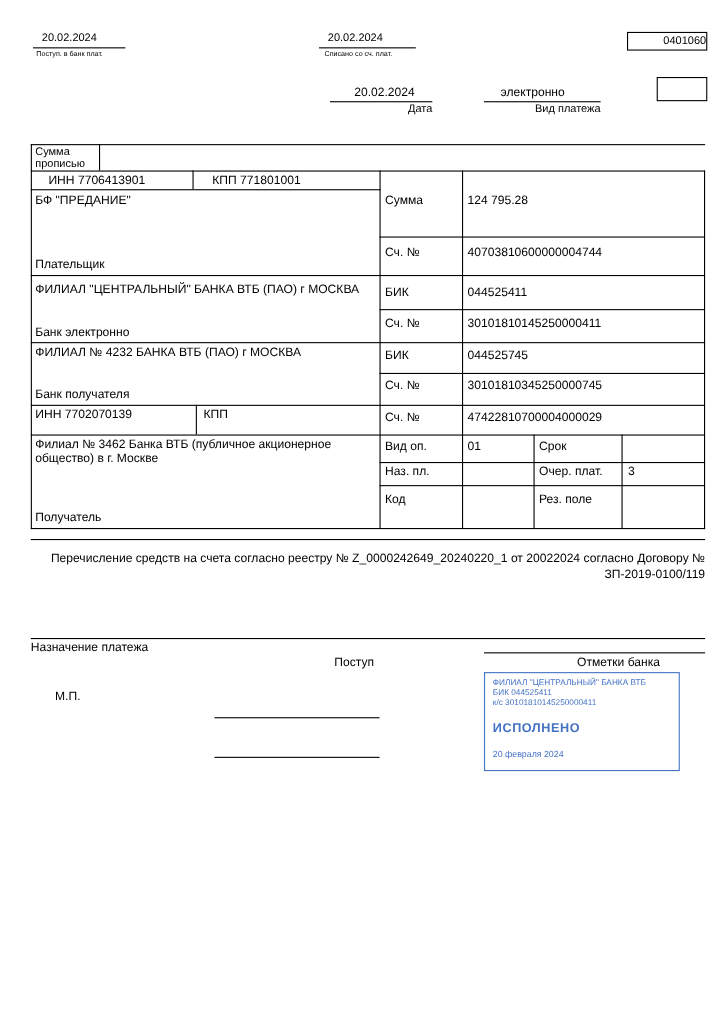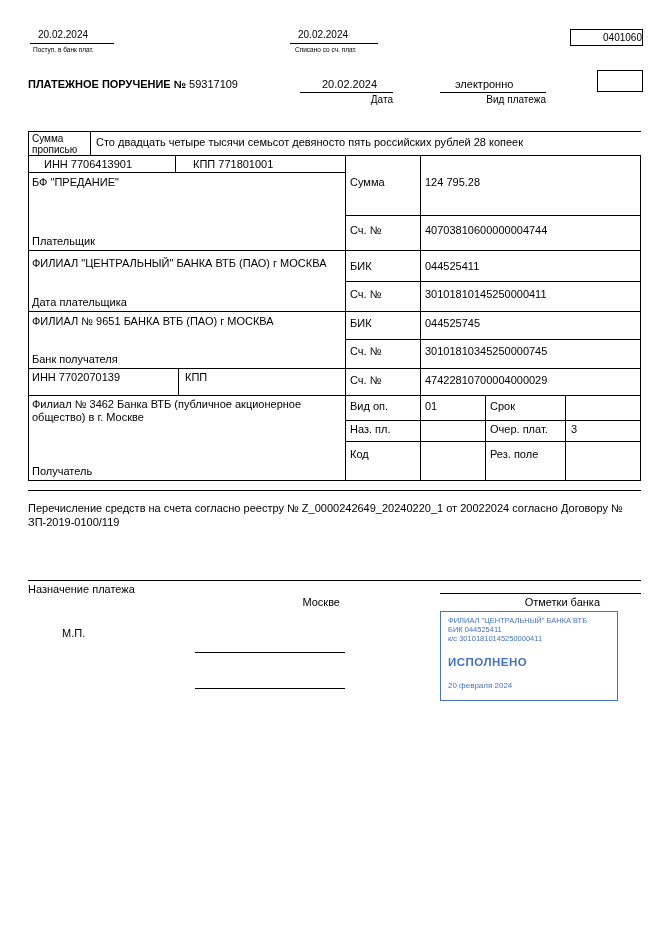--- a/index.html
+++ b/index.html
@@ -31,41 +31,36 @@
   <div class="t small" style="left:33px; top:46px;">Поступ. в банк плат.</div>
 
   <div class="t mid" style="left:298px; top:29px;">20.02.2024</div>
   <div class="hl" style="left:290px; top:43px; width:88px;"></div>
   <div class="t small" style="left:295px; top:46px;">Списано со сч. плат.</div>
 
   <div class="box" style="left:570px; top:29px; width:73px; height:17px;">
     <div class="ctr" style="font-size:10px; line-height:15px;">0401060</div>
   </div>
 
-  <div class="t" style="left:28px; top:78px;">
-    <span class="b">ПЛАТЕЖНОЕ ПОРУЧЕНИЕ №</span>
-    <span>59317109</span>
-  </div>
   <div class="t" style="left:322px; top:78px;">20.02.2024</div>
   <div class="hl" style="left:300px; top:92px; width:93px;"></div>
   <div class="t mid ctr" style="left:300px; top:94px; width:93px;">Дата</div>
 
   <div class="t" style="left:455px; top:78px;">электронно</div>
   <div class="hl" style="left:440px; top:92px; width:106px;"></div>
   <div class="t mid ctr" style="left:440px; top:94px; width:106px;">Вид платежа</div>
 
   <div class="box" style="left:597px; top:70px; width:46px; height:22px;"></div>
 
   <div class="hl" style="left:28px; top:131px; width:613px;"></div>
   <div class="vl" style="left:90px; top:131px; height:24px;"></div>
   <div class="t amount-label" style="left:32px; top:133px;">
     <span>Сумма</span><br>
     <span>прописью</span>
   </div>
-  <div class="t" style="left:96px; top:136px;">Сто двадцать четыре тысячи семьсот девяносто пять российских рублей 28 копеек</div>
 
   <div class="hl" style="left:28px; top:155px; width:613px;"></div>
   <div class="hl" style="left:28px; top:172px; width:318px;"></div>
   <div class="hl" style="left:345px; top:215px; width:296px;"></div>
   <div class="hl" style="left:28px; top:250px; width:613px;"></div>
   <div class="hl" style="left:345px; top:281px; width:296px;"></div>
   <div class="hl" style="left:28px; top:311px; width:613px;"></div>
   <div class="hl" style="left:345px; top:339px; width:296px;"></div>
   <div class="hl" style="left:28px; top:368px; width:613px;"></div>
   <div class="hl" style="left:28px; top:395px; width:613px;"></div>
@@ -87,27 +82,27 @@
   <div class="t" style="left:193px; top:158px;">КПП 771801001</div>
   <div class="t" style="left:32px; top:176px;">БФ "ПРЕДАНИЕ"</div>
   <div class="t" style="left:32px; top:235px;">Плательщик</div>
 
   <div class="t" style="left:350px; top:176px;">Сумма</div>
   <div class="t" style="left:425px; top:176px;">124 795.28</div>
   <div class="t" style="left:350px; top:224px;">Сч. №</div>
   <div class="t" style="left:425px; top:224px;">40703810600000004744</div>
 
   <div class="t" style="left:32px; top:257px;">ФИЛИАЛ "ЦЕНТРАЛЬНЫЙ" БАНКА ВТБ (ПАО) г МОСКВА</div>
-  <div class="t" style="left:32px; top:296px;">Дата плательщика</div>
+  <div class="t" style="left:32px; top:296px;">Банк электронно</div>
   <div class="t" style="left:350px; top:260px;">БИК</div>
   <div class="t" style="left:425px; top:260px;">044525411</div>
   <div class="t" style="left:350px; top:288px;">Сч. №</div>
   <div class="t" style="left:425px; top:288px;">30101810145250000411</div>
 
-  <div class="t" style="left:32px; top:315px;">ФИЛИАЛ № 9651 БАНКА ВТБ (ПАО) г МОСКВА</div>
+  <div class="t" style="left:32px; top:315px;">ФИЛИАЛ № 4232 БАНКА ВТБ (ПАО) г МОСКВА</div>
   <div class="t" style="left:32px; top:353px;">Банк получателя</div>
   <div class="t" style="left:350px; top:317px;">БИК</div>
   <div class="t" style="left:425px; top:317px;">044525745</div>
   <div class="t" style="left:350px; top:345px;">Сч. №</div>
   <div class="t" style="left:425px; top:345px;">30101810345250000745</div>
 
   <div class="t" style="left:32px; top:371px;">ИНН 7702070139</div>
   <div class="t" style="left:185px; top:371px;">КПП</div>
   <div class="t wrap" style="left:32px; top:398px; width:292px;">Филиал № 3462 Банка ВТБ (публичное акционерное общество) в г. Москве</div>
   <div class="t" style="left:32px; top:465px;">Получатель</div>
@@ -119,29 +114,29 @@
   <div class="t" style="left:425px; top:400px;">01</div>
   <div class="t" style="left:490px; top:400px;">Срок</div>
 
   <div class="t" style="left:350px; top:423px;">Наз. пл.</div>
   <div class="t" style="left:490px; top:423px;">Очер. плат.</div>
   <div class="t" style="left:571px; top:423px;">3</div>
 
   <div class="t" style="left:350px; top:448px;">Код</div>
   <div class="t" style="left:490px; top:448px;">Рез. поле</div>
 
-  <div class="t wrap" style="left:28px; top:501px; width:613px; line-height:14px;">Перечисление средств на счета согласно реестру № Z_0000242649_20240220_1 от 20022024 согласно Договору № ЗП-2019-0100/119</div>
+  <div class="t wrap" style="left:28px; top:501px; width:613px; line-height:14px;text-align:right;">Перечисление средств на счета согласно реестру № Z_0000242649_20240220_1 от 20022024 согласно Договору № ЗП-2019-0100/119</div>
   <div class="hl" style="left:28px; top:580px; width:613px;"></div>
   <div class="t" style="left:28px; top:583px;">Назначение платежа</div>
 
-  <div class="t ctr" style="left:200px; top:596px; width:140px;">Москве</div>
+  <div class="t ctr" style="left:200px; top:596px; width:140px;">Поступ</div>
   <div class="hl" style="left:440px; top:593px; width:201px;"></div>
   <div class="t ctr" style="left:440px; top:596px; width:160px;">Отметки банка</div>
 
-  <div class="t" style="left:62px; top:627px;">М.П.</div>
+  <div class="t" style="left:50px; top:627px;">М.П.</div>
 
   <div class="hl" style="left:195px; top:652px; width:150px;"></div>
   <div class="hl" style="left:195px; top:688px; width:150px;"></div>
 
   <div class="stamp" style="left: 440px; top: 611px; width: 178px; height: 90px; border-color: rgb(68, 114, 196); color: rgb(68, 114, 196);">
     <div class="stamp-line">ФИЛИАЛ "ЦЕНТРАЛЬНЫЙ" БАНКА ВТБ</div>
     <div class="stamp-line">БИК 044525411</div>
     <div class="stamp-line">к/с 30101810145250000411</div>
     <div class="stamp-status">ИСПОЛНЕНО</div>
     <div class="stamp-date">20 февраля 2024</div>

